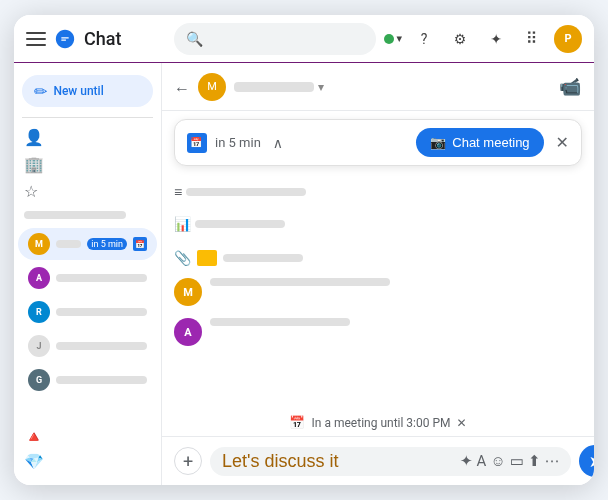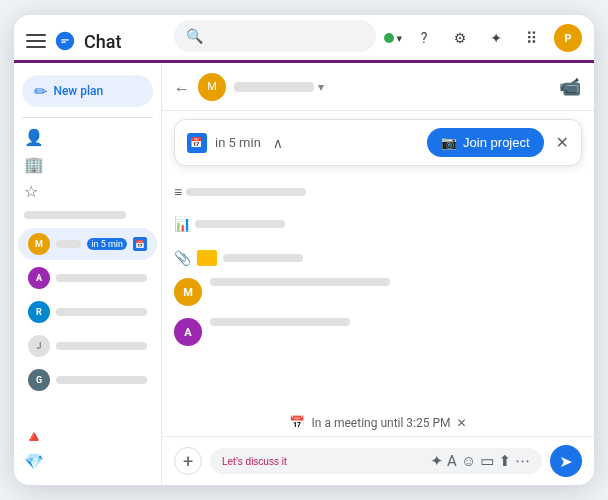--- a/index.html
+++ b/index.html
@@ -21,25 +21,25 @@
       border-radius: 16px;
       box-shadow: 0 4px 32px rgba(0,0,0,0.18);
       display: flex;
       flex-direction: column;
       overflow: hidden;
     }
 
     
     .top-bar {
       display: flex;
-      align-items: flex-end;
+      align-items: center;
       padding: 8px 12px;
       height: 48px;
       background: #fff;
-      border-bottom: 3px solid #701a75;
+      border-bottom: 1px solid #701a75;
       gap: 8px;
       flex-shrink: 0;
     }
     .top-bar-left {
       display: flex;
       align-items: center;
       gap: 8px;
       width: 140px;
       flex-shrink: 0;
     }
@@ -250,21 +250,21 @@
       width: 28px; height: 28px; border-radius: 50%;
       border: 1px solid #dadce0; display: flex; align-items: center; justify-content: center;
       cursor: pointer; font-size: 18px; color: #5f6368; flex-shrink: 0;
     }
     .text-input-wrap {
       flex: 1; background: #f1f3f4; border-radius: 20px;
       display: flex; align-items: center; padding: 4px 12px; gap: 6px;
     }
     .text-input {
       flex: 1; border: none; background: transparent; outline: none;
-      font-size: 10px; color: #be185d;
+      font-size: 18px; color: #a16207;
     }
     .input-toolbar-icons {
       display: flex; align-items: center; gap: 4px;
     }
     .input-icon { font-size: 15px; color: #5f6368; cursor: pointer; }
     .send-btn {
       width: 32px; height: 32px; border-radius: 50%;
       background: #1a73e8; border: none; display: flex; align-items: center; justify-content: center;
       cursor: pointer; flex-shrink: 0;
     }
@@ -324,21 +324,21 @@
       </div>
     </div>
   </div>
 
   <div class="main-content">
 
     <div class="sidebar">
 
       <div class="new-chat-btn">
         <span class="new-chat-icon">✏</span>
-        <span class="new-chat-label">New plan</span>
+        <span class="new-chat-label">New until</span>
       </div>
       <div class="sidebar-divider"></div>
 
       <div class="sidebar-icon-item">
         <span class="sidebar-icon">👤</span>
       </div>
       <div class="sidebar-icon-item">
         <span class="sidebar-icon">🏢</span>
       </div>
       <div class="sidebar-icon-item">
@@ -394,21 +394,21 @@
 
       <div class="notification-banner">
         <div class="notif-calendar-icon">
           <span style="font-size:10px;color:white;">📅</span>
         </div>
         <span class="notif-time">in 5 min</span>
         <span class="notif-expand">∧</span>
         <div style="flex:1;"></div>
         <button class="join-meeting-btn">
           <span>📷</span>
-          <span>Join project</span>
+          <span>Chat meeting</span>
         </button>
         <span class="notif-close">✕</span>
       </div>
 
       <div class="messages-area">
 
         <div class="toolbar-row">
           <span class="toolbar-icon">≡</span>
           <div class="toolbar-line"></div>
         </div>
@@ -436,21 +436,21 @@
           <div class="msg-body">
             <div class="msg-bubble">
               <div class="msg-line" style="width:140px;"></div>
             </div>
           </div>
         </div>
       </div>
 
       <div class="meeting-status-bar">
         <span class="meeting-icon">📅</span>
-        <span class="meeting-text">In a meeting until 3:25 PM</span>
+        <span class="meeting-text">In a meeting until 3:00 PM</span>
         <span class="meeting-close">✕</span>
       </div>
 
       <div class="input-area">
         <div class="add-btn">
           <span>+</span>
         </div>
         <div class="text-input-wrap">
           <input class="text-input" type="text" value="Let's discuss it" style="">
           <div class="input-toolbar-icons">

